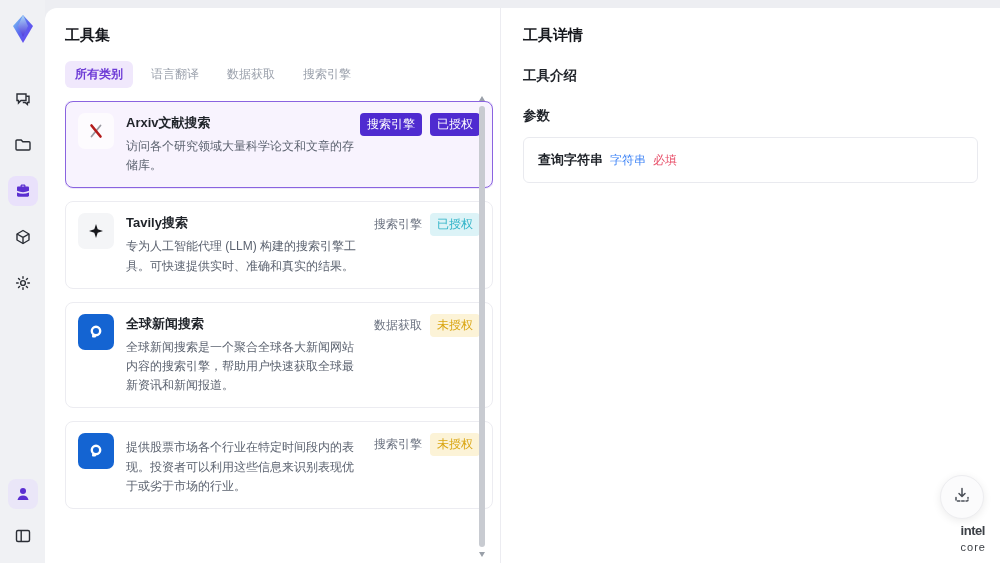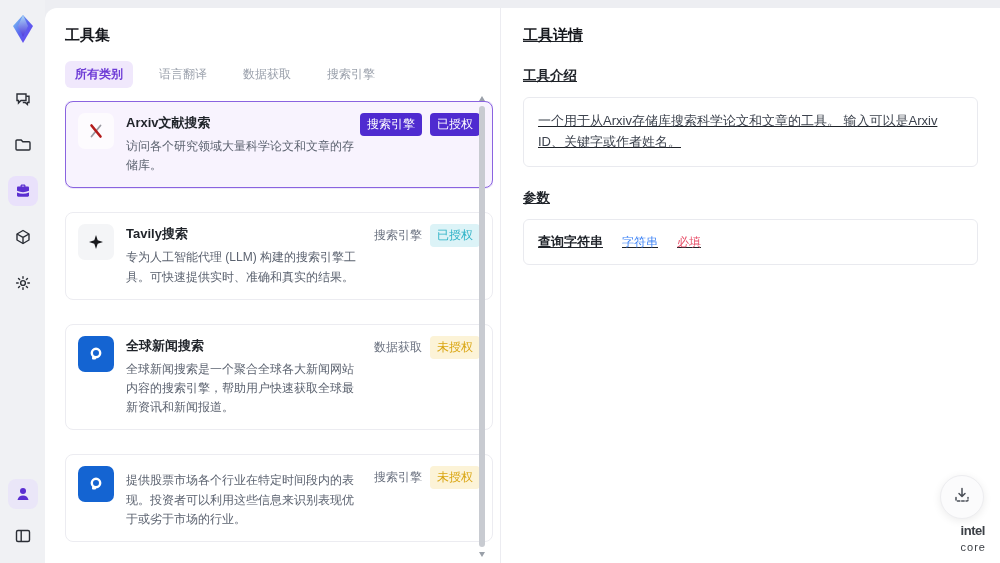--- a/index.html
+++ b/index.html
@@ -17,25 +17,25 @@
   .rail-btn.active { background:#e9e1fb; }
   .rail-bottom { position:absolute; bottom:12px; left:0; right:0; display:flex; flex-direction:column; align-items:center; gap:12px; }
   .rail-btn svg { display:block; }
 
   
   .shell { position:absolute; left:45px; top:8px; right:0; bottom:0; background:#ffffff; border-top-left-radius:12px; display:flex; overflow:hidden; }
 
   
   .tools-col { width:455px; flex:none; padding:18px 0 0 20px; position:relative; }
   .panel-title { font-size:15px; font-weight:bold; color:#16181d; }
-  .tabs { display:flex; align-items:center; gap:16px; margin-top:16px; }
+  .tabs { display:flex; align-items:center; gap:8px; margin-top:16px; }
   .tab { font-size:12px; color:#9ba1ac; padding:5px 10px; border-radius:6px; cursor:pointer; white-space:nowrap; }
   .tab.active { color:#6d3bd6; background:#f0e8fc; font-weight:bold; }
 
-  .tool-list { margin-top:13px; width:428px; display:flex; flex-direction:column; gap:13px; height:441px; overflow:hidden;justify-content:space-between; }
+  .tool-list { margin-top:13px; width:428px; display:flex; flex-direction:column; gap:13px; height:441px; overflow:hidden; }
   .card { position:relative; border:1px solid #ececf1; border-radius:8px; background:#fff; padding:11px 12px 12px 12px; display:flex; gap:12px; cursor:pointer; }
   .card.selected { border:1.5px solid #8a63e0; background:#f8f3fe; box-shadow:0 0 0 1px rgba(138,99,224,.15); }
   .card-icon { flex:none; width:36px; height:36px; border-radius:7px; background:#f4f5f7; display:flex; align-items:center; justify-content:center; }
   .card.selected .card-icon { background:#fdfbfe; }
   .card-icon.blue { background:#1464d2; }
   .card-main { padding-right:118px; }
   .card-title { font-size:13px; font-weight:bold; color:#1f2329; margin-top:1px; }
   .card-desc { font-size:12px; color:#5c6370; line-height:1.6; margin-top:5px; }
   .badges { position:absolute; top:11px; right:12px; display:flex; gap:8px; align-items:center; }
   .badge { font-size:12px; border-radius:4px; padding:3px 7px; white-space:nowrap; }
@@ -45,26 +45,26 @@
   .badge.yellow { background:#fcf3d7; color:#d9a512; }
 
   
   .vscroll { position:absolute; top:88px; bottom:6px; right:13px; width:10px; }
   .vscroll .arrow { position:absolute; left:2px; width:0; height:0; border-left:3.5px solid transparent; border-right:3.5px solid transparent; }
   .vscroll .arrow.up { top:0; border-bottom:5px solid #9aa0a9; }
   .vscroll .arrow.down { bottom:0; border-top:5px solid #9aa0a9; }
   .vscroll .thumb { position:absolute; top:10px; bottom:10px; left:2px; width:6px; border-radius:3px; background:#c8cbd1; }
 
   
-  .details-col { flex:1; border-left:1px solid #ececf1; padding:18px 22px 12px 22px;text-decoration:underline; }
+  .details-col { flex:1; border-left:1px solid #ececf1; padding:18px 22px 12px 22px; }
   .detail-title { font-size:15px; font-weight:bold; color:#16181d; }
   .section-head { font-size:13.5px; font-weight:bold; color:#1f2329; margin-top:22px; }
   .info-box { margin-top:12px; border:1px solid #e9eaef; border-radius:6px; background:#fff; padding:13px 14px; font-size:13px; color:#3c424d; line-height:1.6; }
   .param-box { margin-top:12px; border:1px solid #e9eaef; border-radius:6px; padding:13px 14px; }
-  .param-head { display:flex; align-items:baseline; gap:19px; }
+  .param-head { display:flex; align-items:baseline; gap:7px; }
   .param-name { font-size:13px; font-weight:bold; color:#1f2329; }
   .param-type { font-size:12px; color:#3b82f6; }
   .param-required { font-size:12px; color:#e8506a; }
   .param-desc { margin-top:8px; font-size:13px; color:#555b66; }
 
   
   .fab { position:absolute; right:16px; bottom:44px; width:44px; height:44px; border-radius:50%; background:#fbfbfc; border:1px solid #ededf0; box-shadow:0 2px 8px rgba(0,0,0,.08); display:flex; align-items:center; justify-content:center; cursor:pointer; }
   .intel { position:absolute; right:14px; bottom:10px; display:flex; align-items:baseline; gap:3px; color:#3c4046;flex-direction:column; }
   .intel .i1 { font-size:13px; font-weight:bold; letter-spacing:-.5px; }
   .intel .i2 { font-size:11px; letter-spacing:1px; }
@@ -237,21 +237,20 @@
       <div class="arrow up"></div>
       <div class="thumb"></div>
       <div class="arrow down"></div>
     </div>
   </div>
 
   <div class="details-col">
     <div class="detail-title">工具详情</div>
 
     <div class="section-head">工具介绍</div>
-    <div class="info-box">一个用于从Arxiv存储库搜索科学论文和文章的工具。 输入可以是Arxiv ID、关键字或作者姓名。</div>
 
     <div class="section-head">参数</div>
     <div class="param-box">
       <div class="param-head">
         <span class="param-name">查询字符串</span>
         <span class="param-type">字符串</span>
         <span class="param-required">必填</span>
       </div>
     </div>
   </div>

